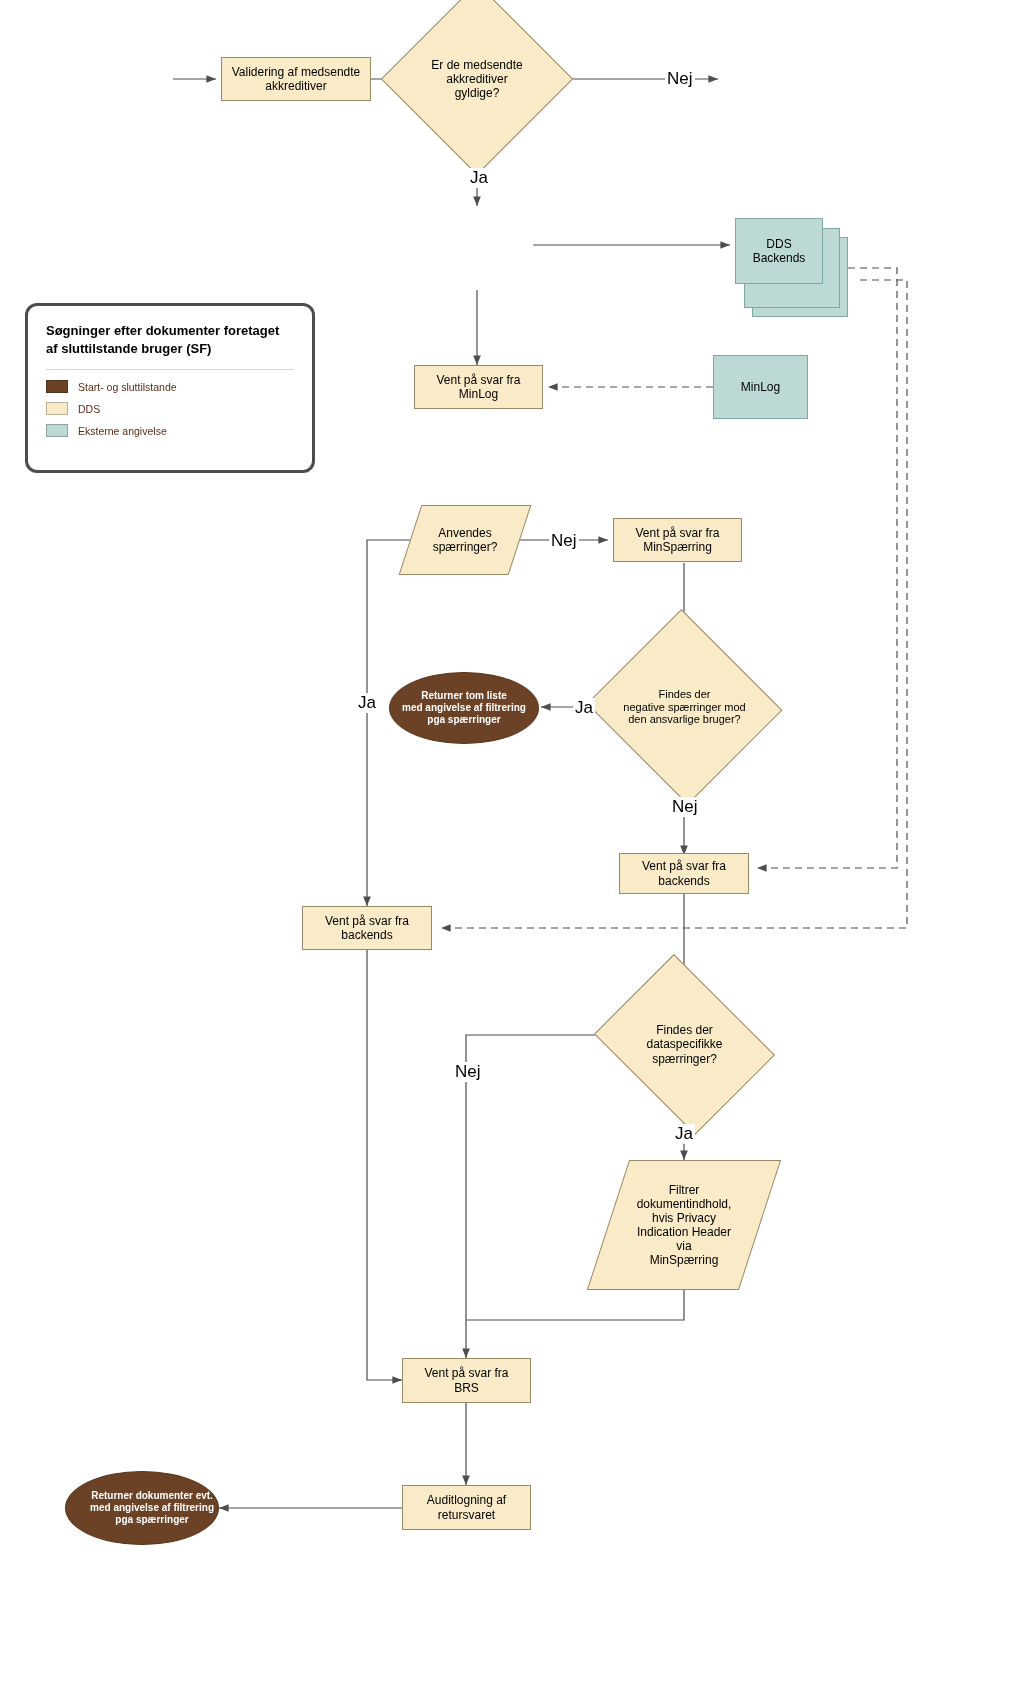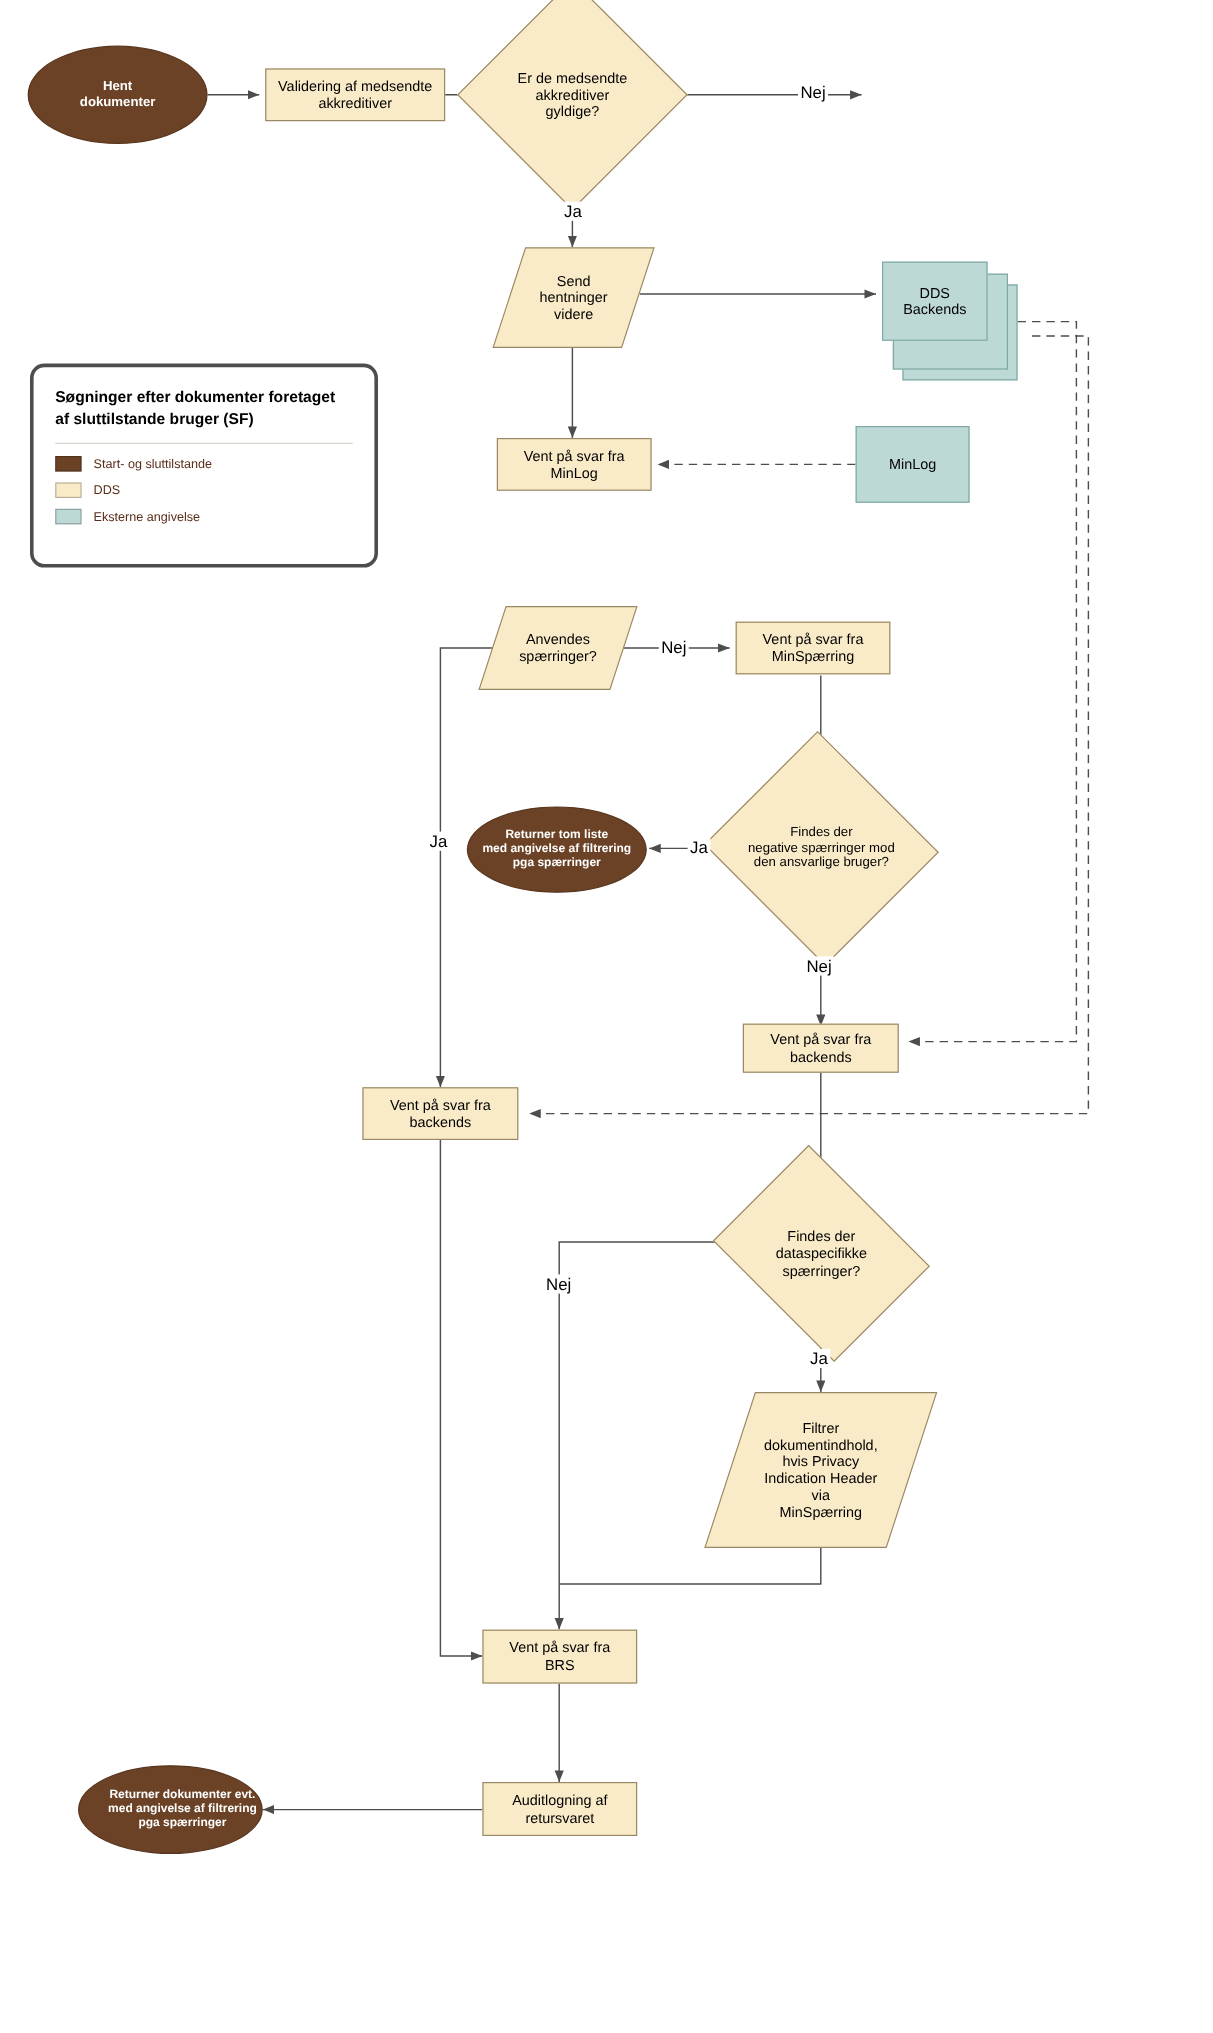--- a/index.html
+++ b/index.html
@@ -104,21 +104,21 @@
   }
   .stack-shadow {
     position: absolute;
     background: #bcd9d6;
     border: 1px solid #7fa8a4;
     box-sizing: border-box;
   }
 
   .edge-label {
     position: absolute;
-    font-size: 14px;
+    font-size: 17px;
     color: #000;
     background: #ffffff;
     padding: 0 2px;
     white-space: nowrap;
   }
 
   
   #legend {
     position: absolute;
     left: 25px;
@@ -214,44 +214,34 @@
       <path d="M684,1290 L684,1320 L466,1320"></path>
 
       <path d="M367,950 L367,1380 L402,1380" marker-end="url(#arrow)"></path>
 
       <path d="M466,1403 L466,1485" marker-end="url(#arrow)"></path>
 
       <path d="M402,1508 L219,1508" marker-end="url(#arrow)"></path>
     </g>
   </svg>
 
-  <div class="node terminator" style="left:23px; top:38px; width:150px; height:82px;">
-    <span class="lbl">Hent
-dokumenter</span>
-  </div>
 
   <div class="node process" style="left:221px; top:57px; width:150px; height:44px;">
     <span class="lbl">Validering af medsendte
 akkreditiver</span>
   </div>
 
   <div class="node decision" style="left:409px; top:11px; width:136px; height:136px;">
     <span class="diamond-bg"></span>
     <span class="lbl">Er de medsendte
 akkreditiver
 gyldige?</span>
   </div>
 
 
-  <div class="node parallelogram" style="left:424px; top:206px; width:108px; height:84px;">
-    <span class="para-bg"></span>
-    <span class="lbl">Send
-hentninger
-videre</span>
-  </div>
 
   <div class="stack-shadow" style="left:752px; top:237px; width:96px; height:80px;"></div>
   <div class="stack-shadow" style="left:744px; top:228px; width:96px; height:80px;"></div>
   <div class="node external" style="left:735px; top:218px; width:88px; height:66px;">
     <span class="lbl">DDS
 Backends</span>
   </div>
 
   <div class="node process" style="left:414px; top:365px; width:129px; height:44px;">
     <span class="lbl">Vent på svar fra

